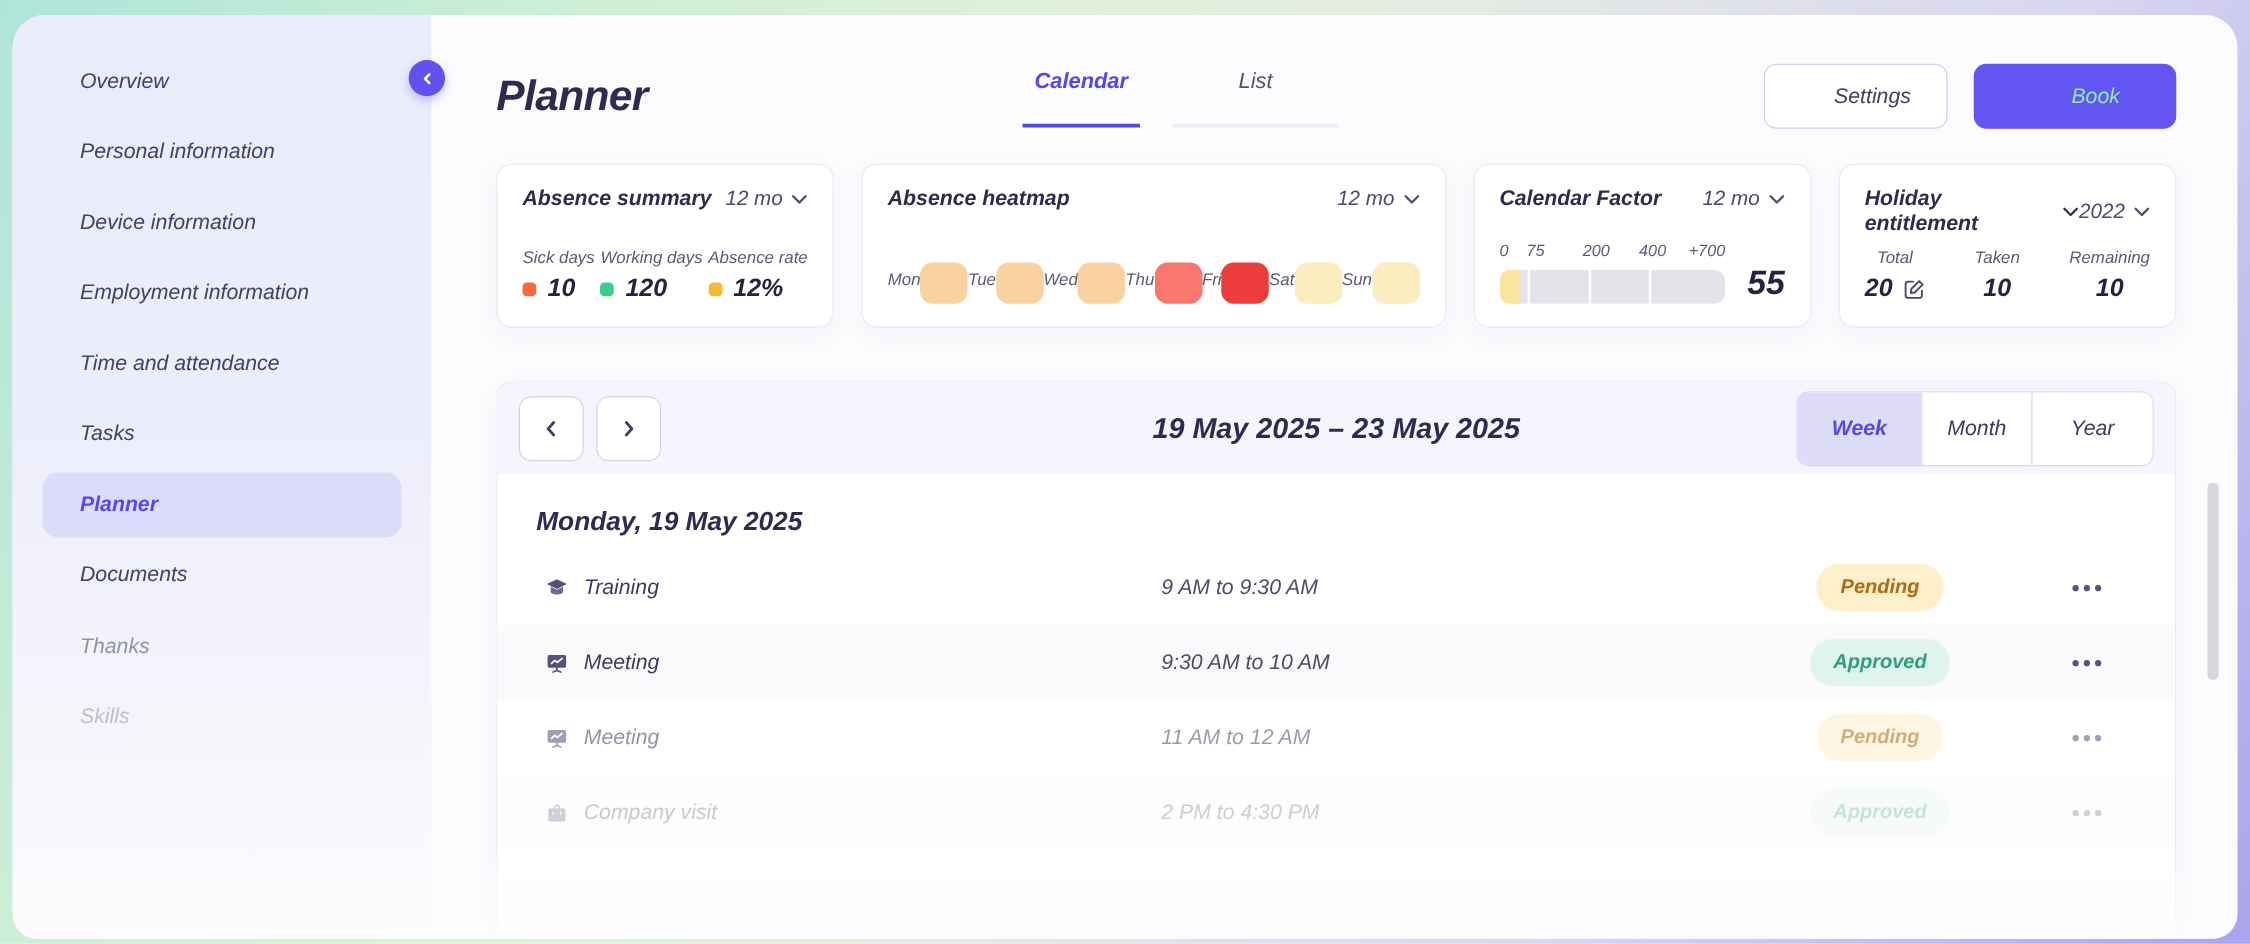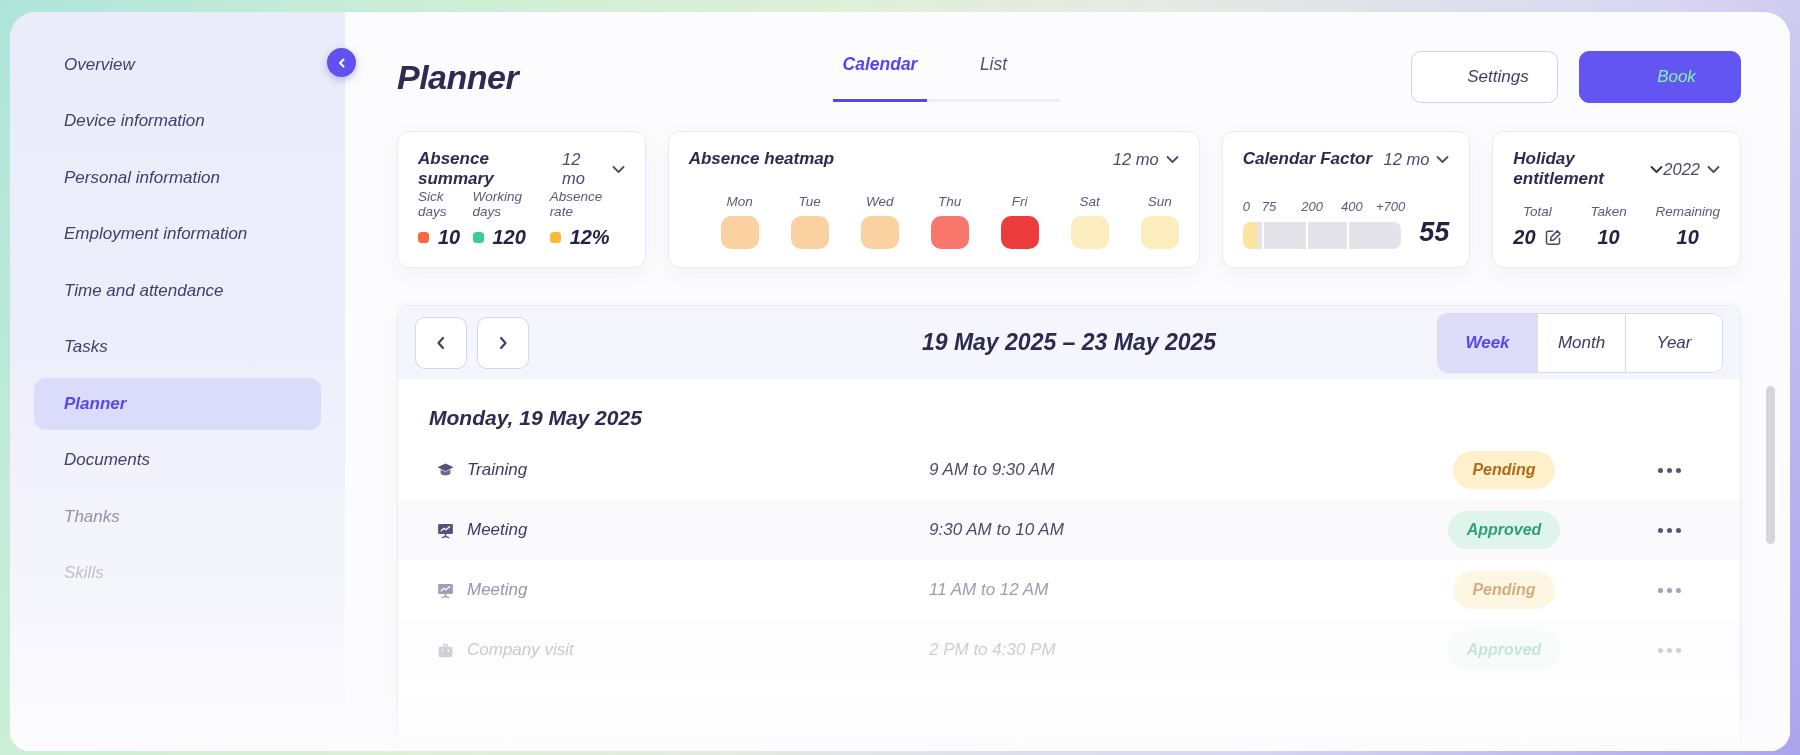--- a/index.html
+++ b/index.html
@@ -28,21 +28,21 @@
   .nav-item.fade-30 { opacity:.3; }
   .collapse-btn {
     position:absolute; left:317px; top:36px; width:29px; height:29px; border-radius:50%;
     background:#6152ef; display:flex; align-items:center; justify-content:center;
     box-shadow:0 3px 8px rgba(84,71,227,.35); cursor:pointer; z-index:6;
   }
   
   .main { flex:1; padding:0 49px 0 52px; display:flex; flex-direction:column; position:relative; }
   .header { margin-top:36px; height:58px; display:flex; align-items:center; position:relative; }
   .page-title { font-size:34px; font-weight:700; color:#2d2b52; letter-spacing:-.5px; }
-  .tabs { position:absolute; left:436px; top:6px; display:flex; }
+  .tabs { position:absolute; left:421px; top:6px; display:flex;gap:26px; }
   .tab { text-align:center; font-size:17.5px; padding-bottom:24px; cursor:pointer; }
   .tab.active { width:94px; color:#5646ee; font-weight:600; border-bottom:3px solid #5646ee; }
   .tab.inactive { width:133px; color:#54536f; border-bottom:3px solid #ededf5; }
   .header-actions { margin-left:auto; display:flex; gap:21px; }
   .btn { height:52px; border-radius:10px; font-size:17px; display:flex; align-items:center; justify-content:center; cursor:pointer; }
   .btn.secondary { width:147px; background:#fff; border:1px solid #ccd1f0; color:#3f3e63;padding-left:27px; }
   .btn.primary { width:162px; background:#6355f1; border:1px solid #6355f1; color:#86efac;padding-left:33px; }
   
   .cards { margin-top:25px; display:grid; grid-template-columns:repeat(4,1fr); gap:22px; height:131px; }
   .card {
@@ -53,21 +53,21 @@
   .card-title { font-size:17px; font-weight:700; color:#2d2b52; display:flex; align-items:center; gap:8px; }
   .period { font-size:16.5px; color:#4c4a6e; display:flex; align-items:center; gap:7px; cursor:pointer; }
   .metrics { display:flex; justify-content:space-between; }
   .metric { display:flex; flex-direction:column; }
   .metric.center { align-items:center; }
   .metric-label { font-size:13.5px; color:#5c5a7c; margin-bottom:7px; }
   .metric-value { font-size:20px; font-weight:700; color:#242345; display:flex; align-items:center; gap:9px; }
   .dot { width:11px; height:11px; border-radius:3.5px; flex:none; }
   
   .heat-row { display:flex; justify-content:space-between; }
-  .heat-col { display:flex; flex-direction:column; align-items:center;margin-left:32px; }
+  .heat-col { display:flex; flex-direction:row; align-items:center; }
   .heat-label { font-size:13.5px; color:#5c5a7c; margin-bottom:7px; }
   .heat-cell { width:38px; height:33px; border-radius:10px; cursor:pointer; }
   
   .brad-body { display:flex; align-items:flex-end; gap:18px; }
   .brad-bar-wrap { flex:1; }
   .brad-scale { position:relative; height:17px; font-size:13px; color:#5c5a7c; margin-bottom:6px; }
   .brad-scale span { position:absolute; top:0; }
   .brad-bar { display:flex; gap:2px; height:27px; border-radius:8px; overflow:hidden; }
   .brad-seg { background:#e3e3e9; height:100%; position:relative; }
   .brad-fill { position:absolute; left:0; top:0; bottom:0; width:73%; }
@@ -115,24 +115,24 @@
 </head>
 <body>
 
 <div class="window">
 
   <aside class="sidebar">
     <div class="nav-item">
         <span>Overview</span>
       </div>
     <div class="nav-item">
+        <span>Personal information</span>
+      </div>
+    <div class="nav-item">
         <span>Device information</span>
-      </div>
-    <div class="nav-item">
-        <span>Personal information</span>
       </div>
     <div class="nav-item">
         <span>Employment information</span>
       </div>
     <div class="nav-item">
         <span>Time and attendance</span>
       </div>
     <div class="nav-item">
         <span>Tasks</span>
       </div>

